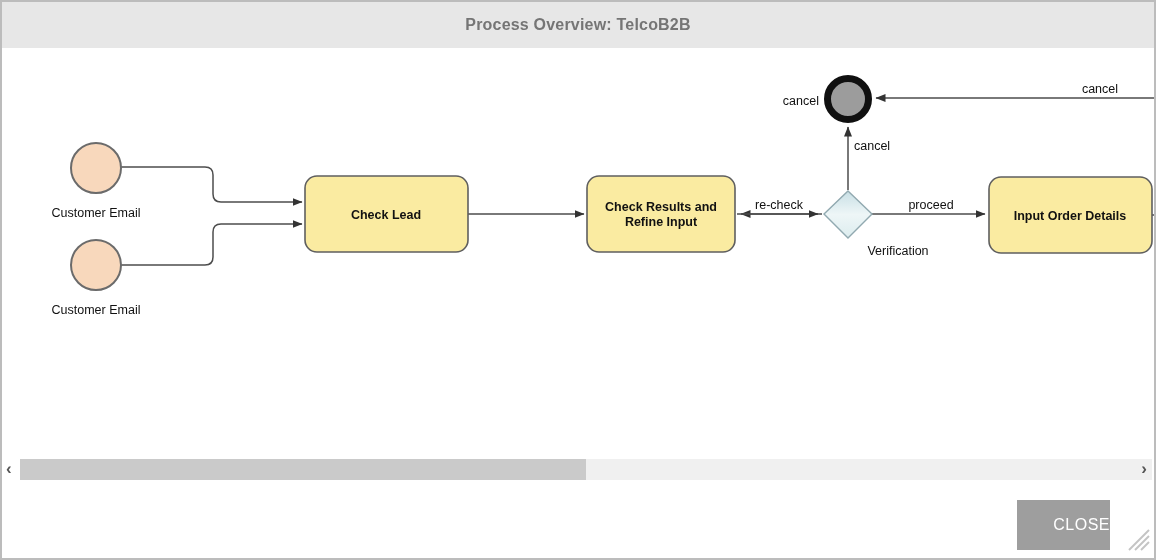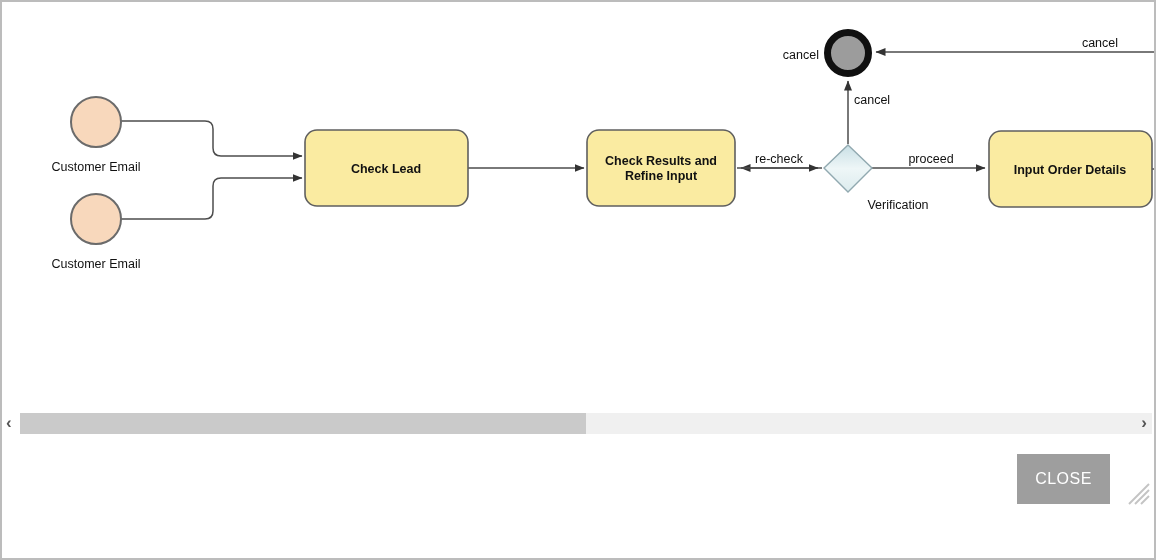--- a/index.html
+++ b/index.html
@@ -41,28 +41,32 @@
   }
   .sb-arrow.left { left:4px; }
   .sb-arrow.right { right:7px; }
 
   .footer { position:relative; height:77px; background:#ffffff; }
   .close-btn {
     position:absolute; right:44px; bottom:8px; width:93px; height:50px;
     background:#9e9e9e; color:#ffffff; border:none;
     font-family:"Liberation Sans", sans-serif; font-size:16px; letter-spacing:0.5px;
     cursor:pointer;
+    text-align:right;
   }
   .resize-handle { position:absolute; right:3px; bottom:6px; cursor:nwse-resize; }
 </style>
 </head>
 <body>
 
 <div class="window">
 
+  <div class="titlebar">
+    <span>Process Overview: TelcoB2B</span>
+  </div>
 
   <div class="canvas">
     <svg viewBox="2 46 1152 410" preserveAspectRatio="none">
       <defs>
         <marker id="arr" markerWidth="11" markerHeight="9" refX="9.5" refY="4" orient="auto" markerUnits="userSpaceOnUse">
           <path d="M0,0 L10,4 L0,8 Z" fill="#333333"></path>
         </marker>
         <linearGradient id="gw" x1="0" y1="0" x2="0" y2="1">
           <stop offset="0" stop-color="#c8dfe5"></stop>
           <stop offset="0.5" stop-color="#eef6f7"></stop>

